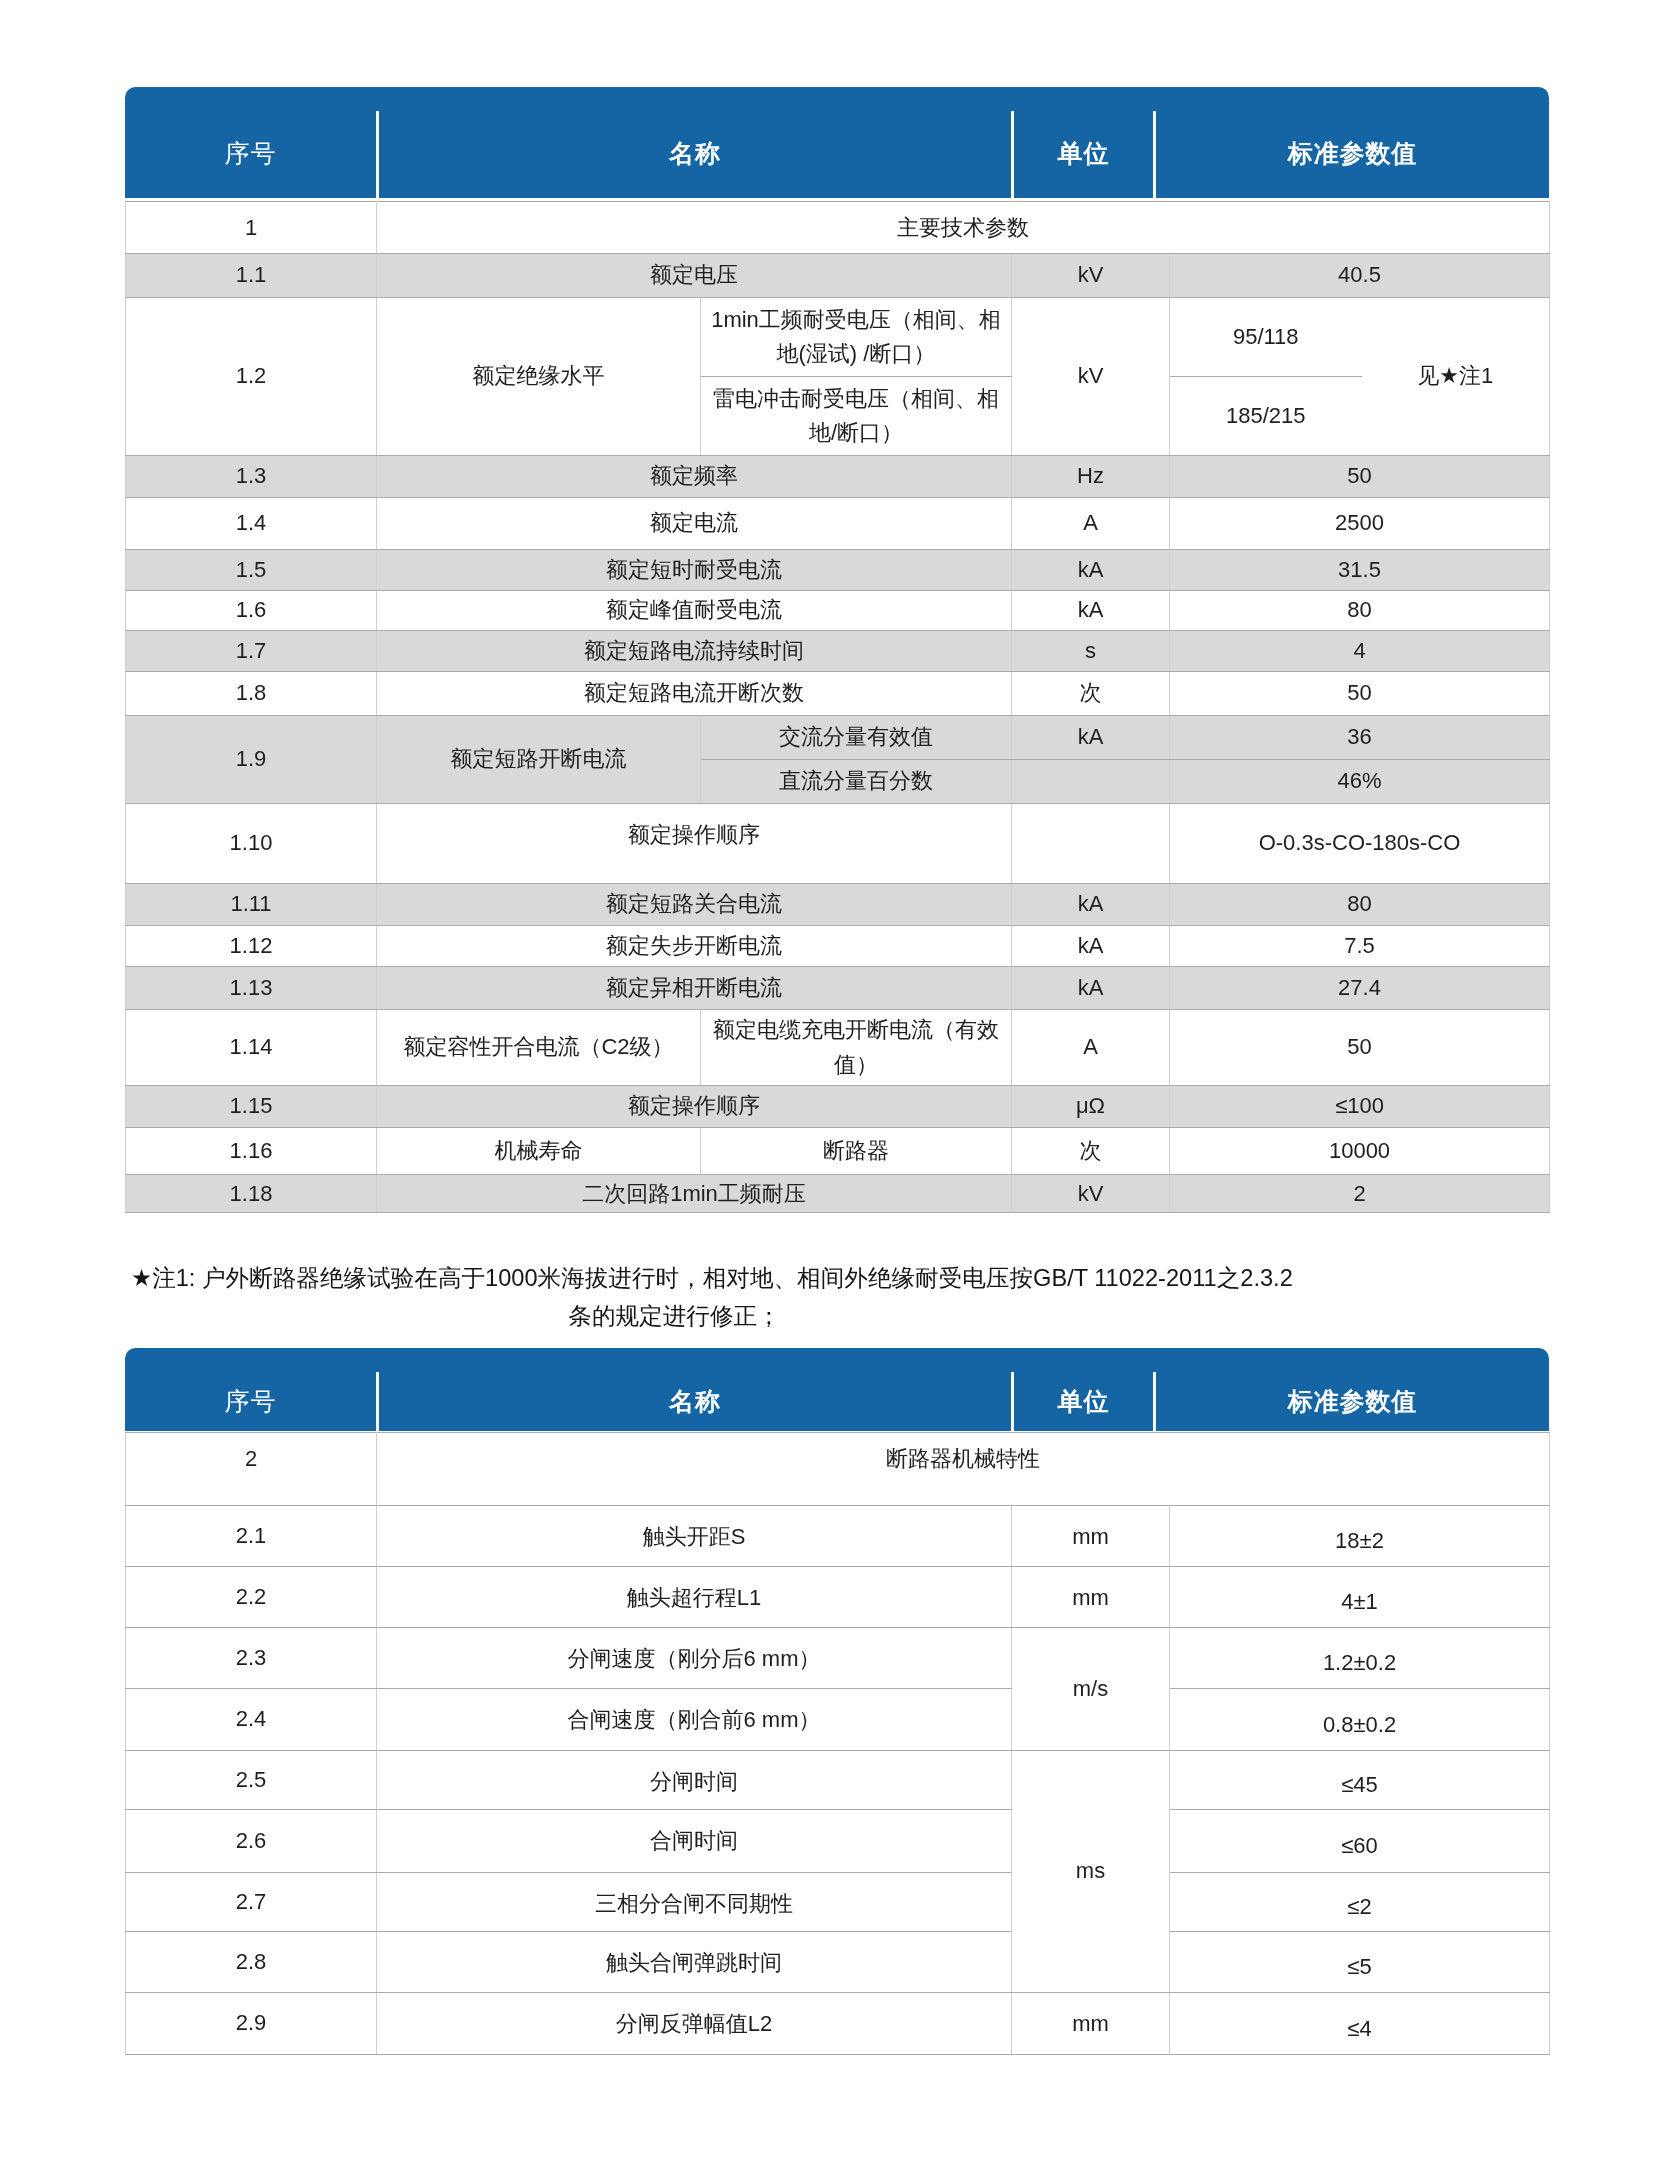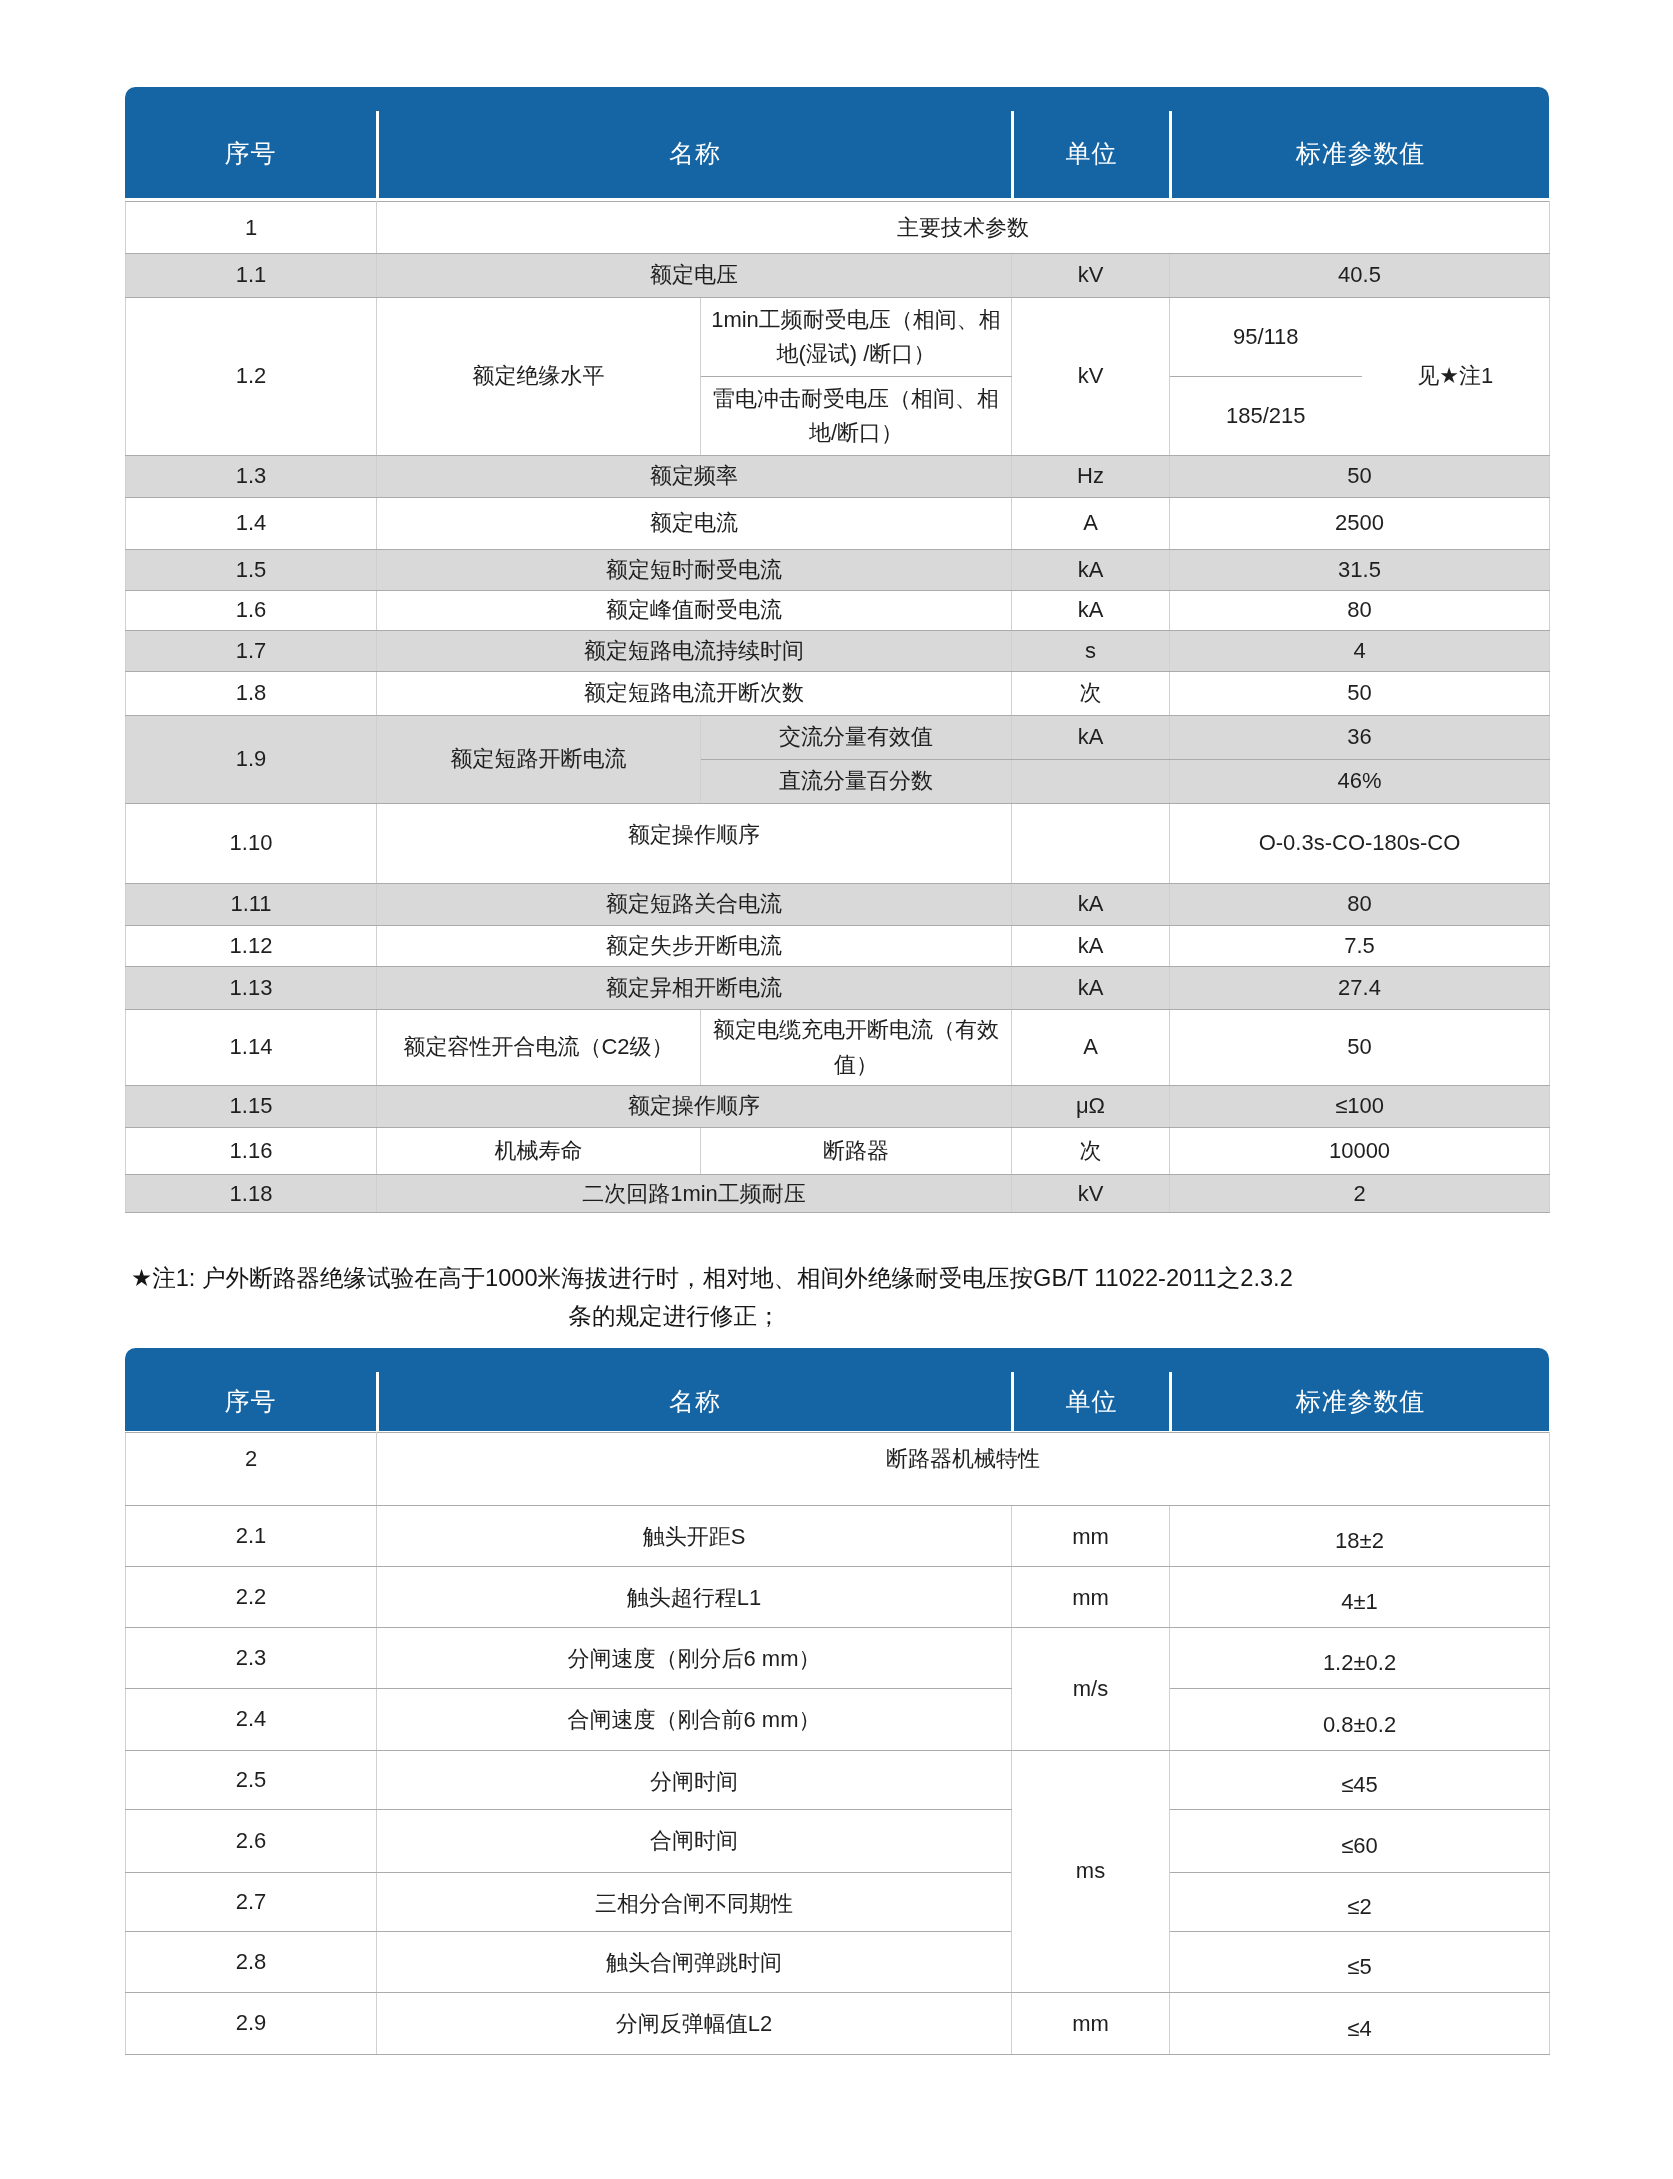--- a/index.html
+++ b/index.html
@@ -11,24 +11,24 @@
   .hdr{
     position:absolute;left:125px;width:1424px;display:flex;
     background:#1565A5;color:#ffffff;border-radius:10.5px 10.5px 0 0;
     box-sizing:border-box;overflow:hidden;
   }
   .hdr1{top:87px;height:111px;}
   .hdr2{top:1348px;height:83px;}
   .hseg{display:flex;justify-content:center;box-sizing:border-box;font-size:25px;letter-spacing:0.9px;margin-top:24px;}
   .hdr1 .hseg{align-items:flex-start;padding-top:26px;}
   .hdr2 .hseg{align-items:center;}
-  .hseg + .hseg{border-left:3.5px solid #ffffff;}
+  .hseg + .hseg{border-left:3.5px solid #ffffff;font-weight:bold;}
   .cw1{width:251px;}
   .cw2{width:635px;}
-  .cw3{width:158px;}
+  .cw3{width:142px;}
   .cw4{flex:1;}
   
   table.tb{
     position:absolute;left:125px;width:1424px;table-layout:fixed;
     border-collapse:collapse;font-size:22px;
   }
   .tb1{top:201px;}
   .tb2{top:1432px;}
   .tb td{
     border:1.7px solid #d0d0d0;

